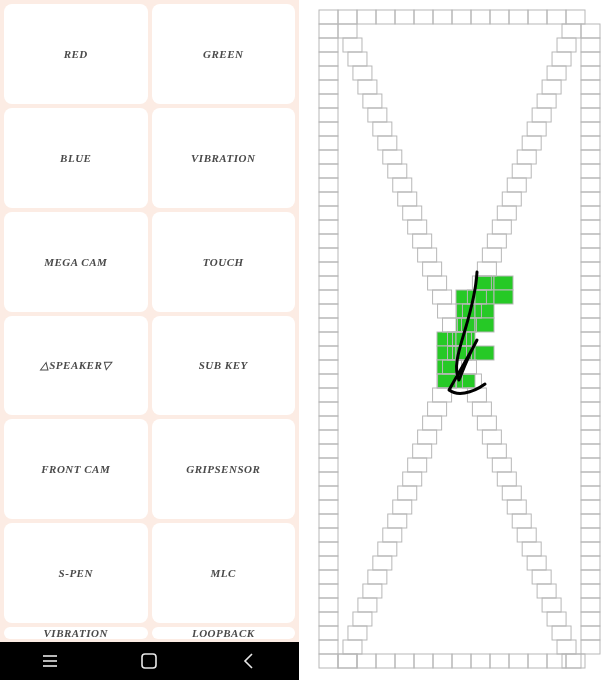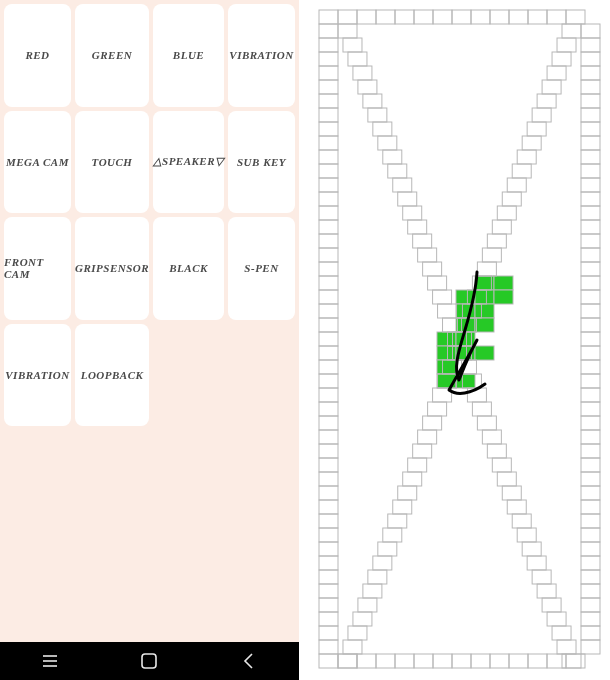--- a/index.html
+++ b/index.html
@@ -3,21 +3,21 @@
 <meta charset="utf-8">
 <style>
   * { margin:0; padding:0; box-sizing:border-box; }
   body { width:610px; height:680px; overflow:hidden; background:#fff;
          font-family:"Segoe Script","Comic Sans MS",cursive; position:relative; }
 
   
   .left-phone { position:absolute; left:0; top:0; width:299px; height:680px;
                 background:#fcece4; }
   .grid { position:absolute; left:4px; top:4px; width:291px; height:635px;
-          display:grid; grid-template-columns:repeat(4,1fr);
+          display:grid; grid-template-columns:repeat(2,1fr);
           grid-template-rows:repeat(6,1fr); gap:4px; }
   .tile { background:#fff; border-radius:8px; display:flex;
           align-items:center; justify-content:center; font-size:11px;
           font-style:italic; font-weight:600; color:#4a4a4a; letter-spacing:.5px;
           cursor:pointer; }
   .navbar { position:absolute; left:0; bottom:0; width:299px; height:38px;
             background:#000; display:flex; align-items:center;
             justify-content:space-around; color:#e0e0e0; }
   .nav-btn { width:60px; height:38px; display:flex; align-items:center;
              justify-content:center; cursor:pointer; }
@@ -36,22 +36,22 @@
     <div class="tile">RED</div>
     <div class="tile">GREEN</div>
     <div class="tile">BLUE</div>
     <div class="tile">VIBRATION</div>
     <div class="tile">MEGA CAM</div>
     <div class="tile">TOUCH</div>
     <div class="tile">△SPEAKER▽</div>
     <div class="tile">SUB KEY</div>
     <div class="tile">FRONT CAM</div>
     <div class="tile">GRIPSENSOR</div>
-    <div class="tile">BLACK</div>
     <div class="tile">S-PEN</div>
+    <div class="tile">MLC</div>
     <div class="tile">VIBRATION</div>
     <div class="tile">LOOPBACK</div>
   </div>
   <div class="navbar">
     <div class="nav-btn">
       <svg width="20" height="16">
         <line x1="3" y1="3" x2="17" y2="3"></line>
         <line x1="3" y1="8" x2="17" y2="8"></line>
         <line x1="3" y1="13" x2="17" y2="13"></line>
       </svg>

